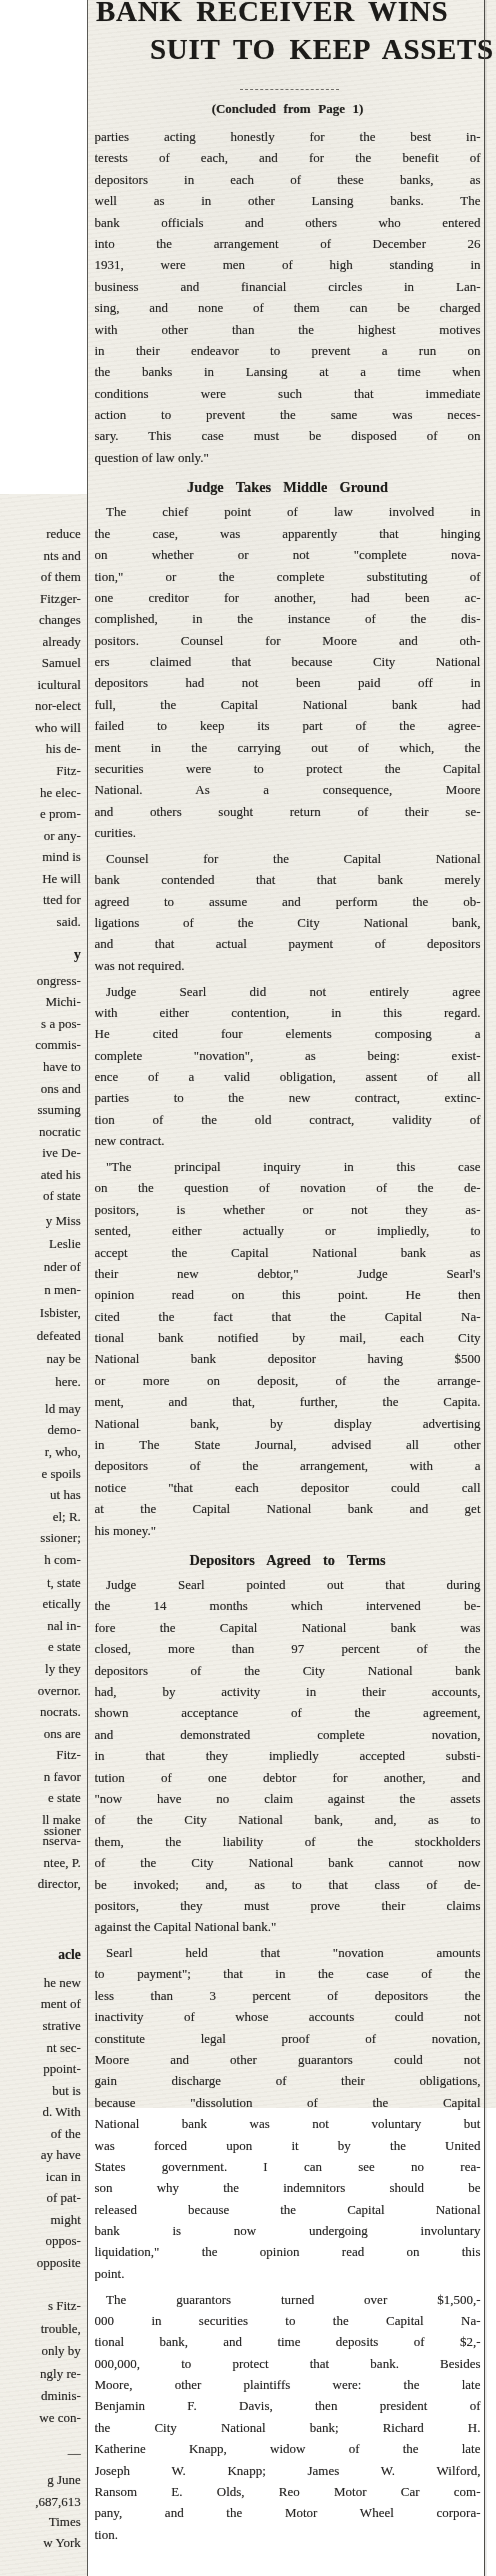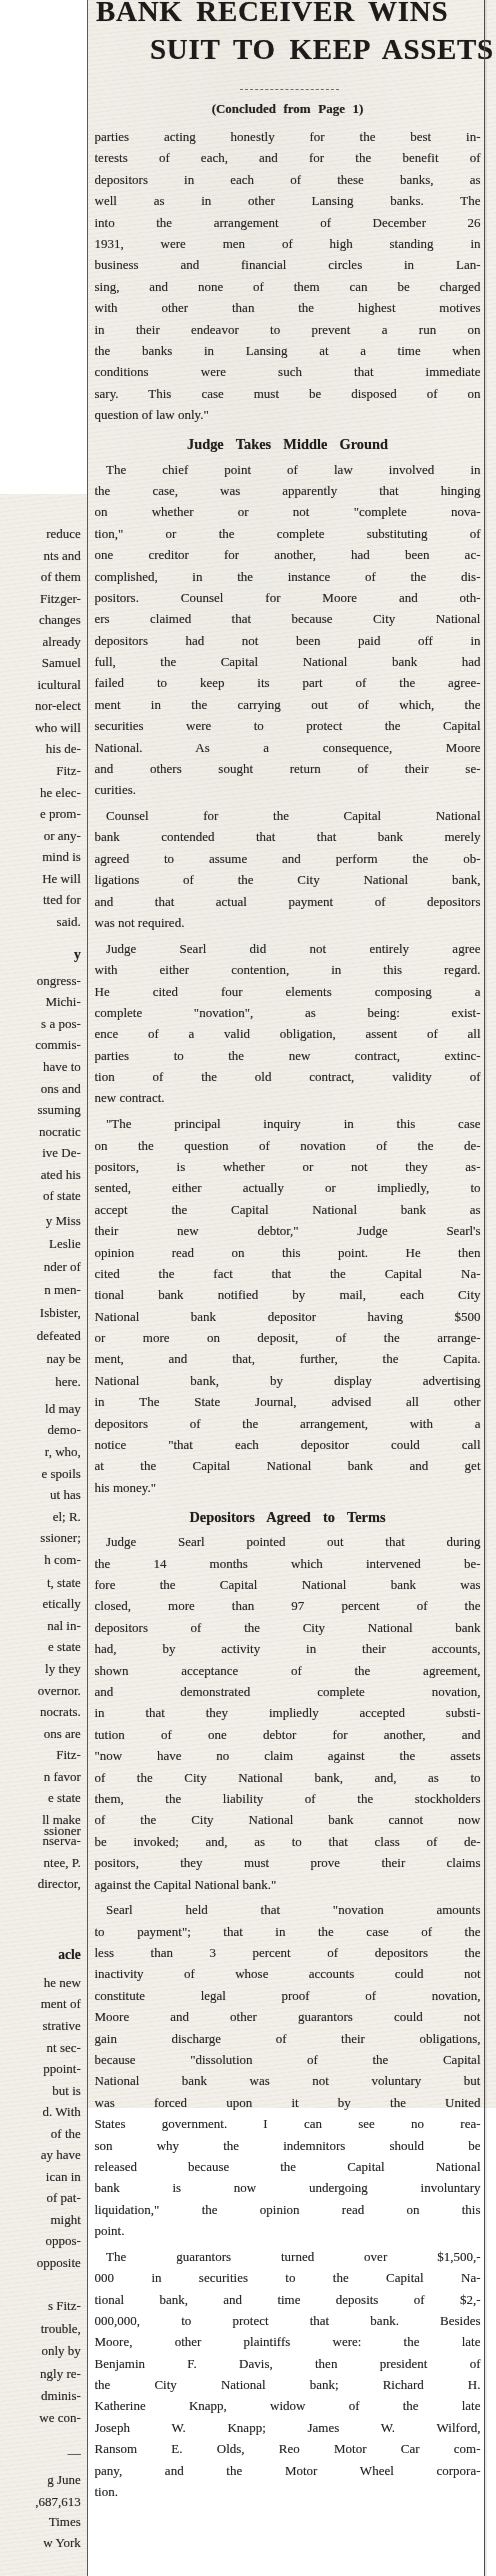--- a/index.html
+++ b/index.html
@@ -162,28 +162,30 @@
     <h1 class="hl1">BANK RECEIVER WINS</h1>
     <h1 class="hl2">SUIT TO KEEP ASSETS</h1>
     <div class="divider"></div>
     <div class="note">(Concluded from Page 1)</div>
     <div class="body">
         <div class="para">
           <div class="bline">parties acting honestly for the best in-</div>
           <div class="bline">terests of each, and for the benefit of</div>
           <div class="bline">depositors in each of these banks, as</div>
           <div class="bline">well as in other Lansing banks. The</div>
+          <div class="bline">bank officials and others who entered</div>
           <div class="bline">into the arrangement of December 26</div>
           <div class="bline">1931, were men of high standing in</div>
           <div class="bline">business and financial circles in Lan-</div>
           <div class="bline">sing, and none of them can be charged</div>
           <div class="bline">with other than the highest motives</div>
           <div class="bline">in their endeavor to prevent a run on</div>
           <div class="bline">the banks in Lansing at a time when</div>
           <div class="bline">conditions were such that immediate</div>
+          <div class="bline">action to prevent the same was neces-</div>
           <div class="bline">sary. This case must be disposed of on</div>
           <div class="bline plast">question of law only."</div>
         </div>
         <div class="subhead">Judge Takes Middle Ground</div>
         <div class="para">
           <div class="bline first-ind">The chief point of law involved in</div>
           <div class="bline">the case, was apparently that hinging</div>
           <div class="bline">on whether or not "complete nova-</div>
           <div class="bline">tion," or the complete substituting of</div>
           <div class="bline">one creditor for another, had been ac-</div>

